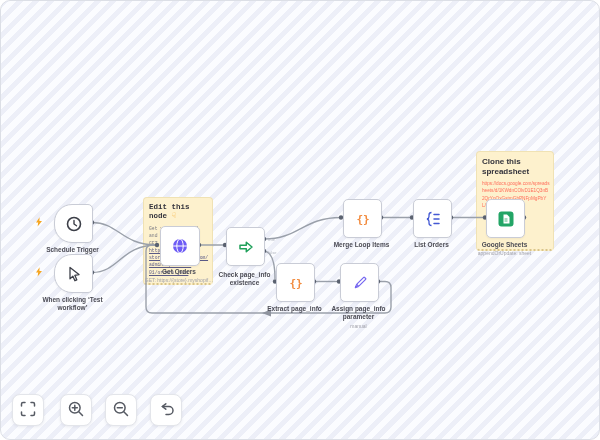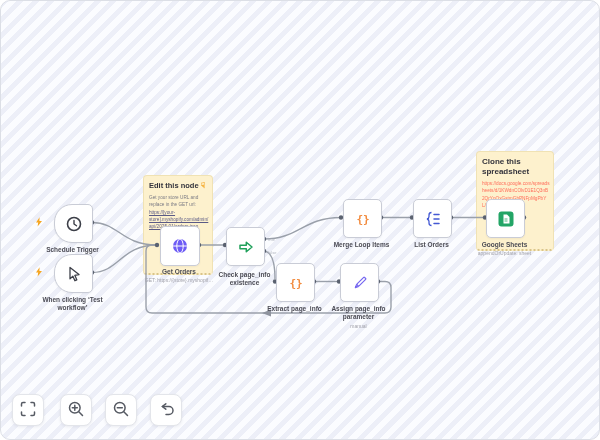--- a/index.html
+++ b/index.html
@@ -36,21 +36,21 @@
   .cbtn{position:absolute;width:32px;height:32px;background:#fff;border:1px solid #e3e5ea;border-radius:8px;
     display:flex;align-items:center;justify-content:center;box-shadow:0 1px 3px rgba(40,40,60,.08);
     cursor:pointer;z-index:5;padding:0;}
   .brace-glyph{font-family:"DejaVu Sans Mono",monospace;font-weight:bold;font-size:11px;fill:#f28b3e;}
 </style>
 </head>
 <body>
 
 <div id="frame">
 
-  <div class="sticky" style="left:142px;top:174px;width:70px;height:100px;">
+  <div class="sticky" style="left:142px;top:196px;width:70px;height:88px;font-family:Liberation Mono, monospace;">
     <div class="sticky-title"><span>Edit this node</span> <span class="pointer">☟</span></div>
     <p class="sticky-body"><span>Get your store URL and replace in the GET url: </span><a class="sticky-link">https://[your-store].myshopify.com/admin/api/2025-01/orders.json</a></p>
   </div>
 
   <div class="sticky" style="left:475px;top:150px;width:78px;height:100px;">
     <div class="sticky-title" style="font-size:8px;">Clone this spreadsheet</div>
     <p class="sticky-link-orange">https://docs.google.com/spreadsheets/d/1KWdnCOlvD1E1Q3nB2QrYnQxGstmGbPNFpMgPbYL/edit?usp=sharing</p>
   </div>
 
   <svg class="wires" width="600" height="440">

